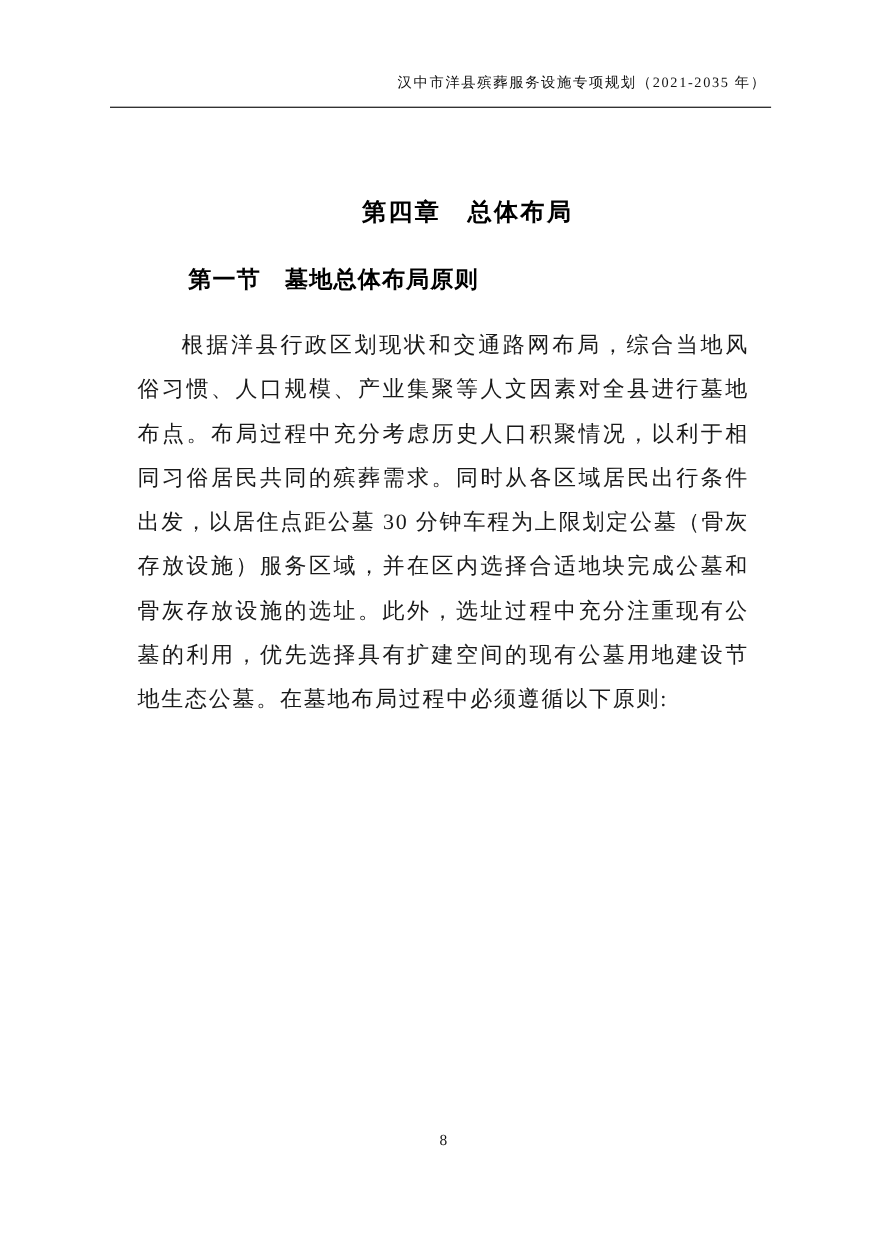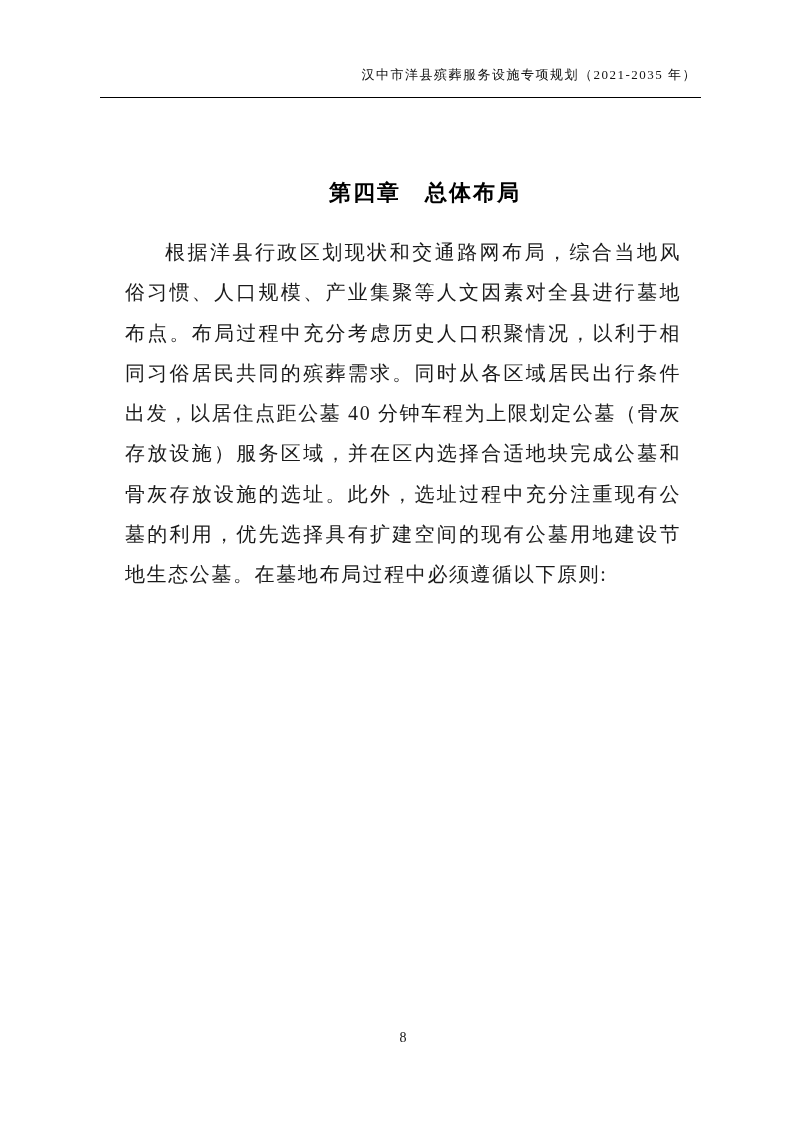--- a/index.html
+++ b/index.html
@@ -96,22 +96,23 @@
 
 <div class="page">
 
   <header class="page-header">
     <div class="header-text">汉中市洋县殡葬服务设施专项规划（2021-2035 年）</div>
   </header>
 
   <main class="content">
     <h1 class="chapter-title">第四章　总体布局</h1>
 
+    <h2 class="section-title">第一节　墓地总体布局原则</h2>
 
 
-    <p class="body-para para-2">根据洋县行政区划现状和交通路网布局，综合当地风俗习惯、人口规模、产业集聚等人文因素对全县进行墓地布点。布局过程中充分考虑历史人口积聚情况，以利于相同习俗居民共同的殡葬需求。同时从各区域居民出行条件出发，以居住点距公墓 40 分钟车程为上限划定公墓（骨灰存放设施）服务区域，并在区内选择合适地块完成公墓和骨灰存放设施的选址。此外，选址过程中充分注重现有公墓的利用，优先选择具有扩建空间的现有公墓用地建设节地生态公墓。在墓地布局过程中必须遵循以下原则:</p>
+    <p class="body-para para-2">根据洋县行政区划现状和交通路网布局，综合当地风俗习惯、人口规模、产业集聚等人文因素对全县进行墓地布点。布局过程中充分考虑历史人口积聚情况，以利于相同习俗居民共同的殡葬需求。同时从各区域居民出行条件出发，以居住点距公墓 30 分钟车程为上限划定公墓（骨灰存放设施）服务区域，并在区内选择合适地块完成公墓和骨灰存放设施的选址。此外，选址过程中充分注重现有公墓的利用，优先选择具有扩建空间的现有公墓用地建设节地生态公墓。在墓地布局过程中必须遵循以下原则:</p>
   </main>
 
   <footer class="page-footer">
     <span class="page-number">8</span>
   </footer>
 
 </div>
 
 </body></html>

